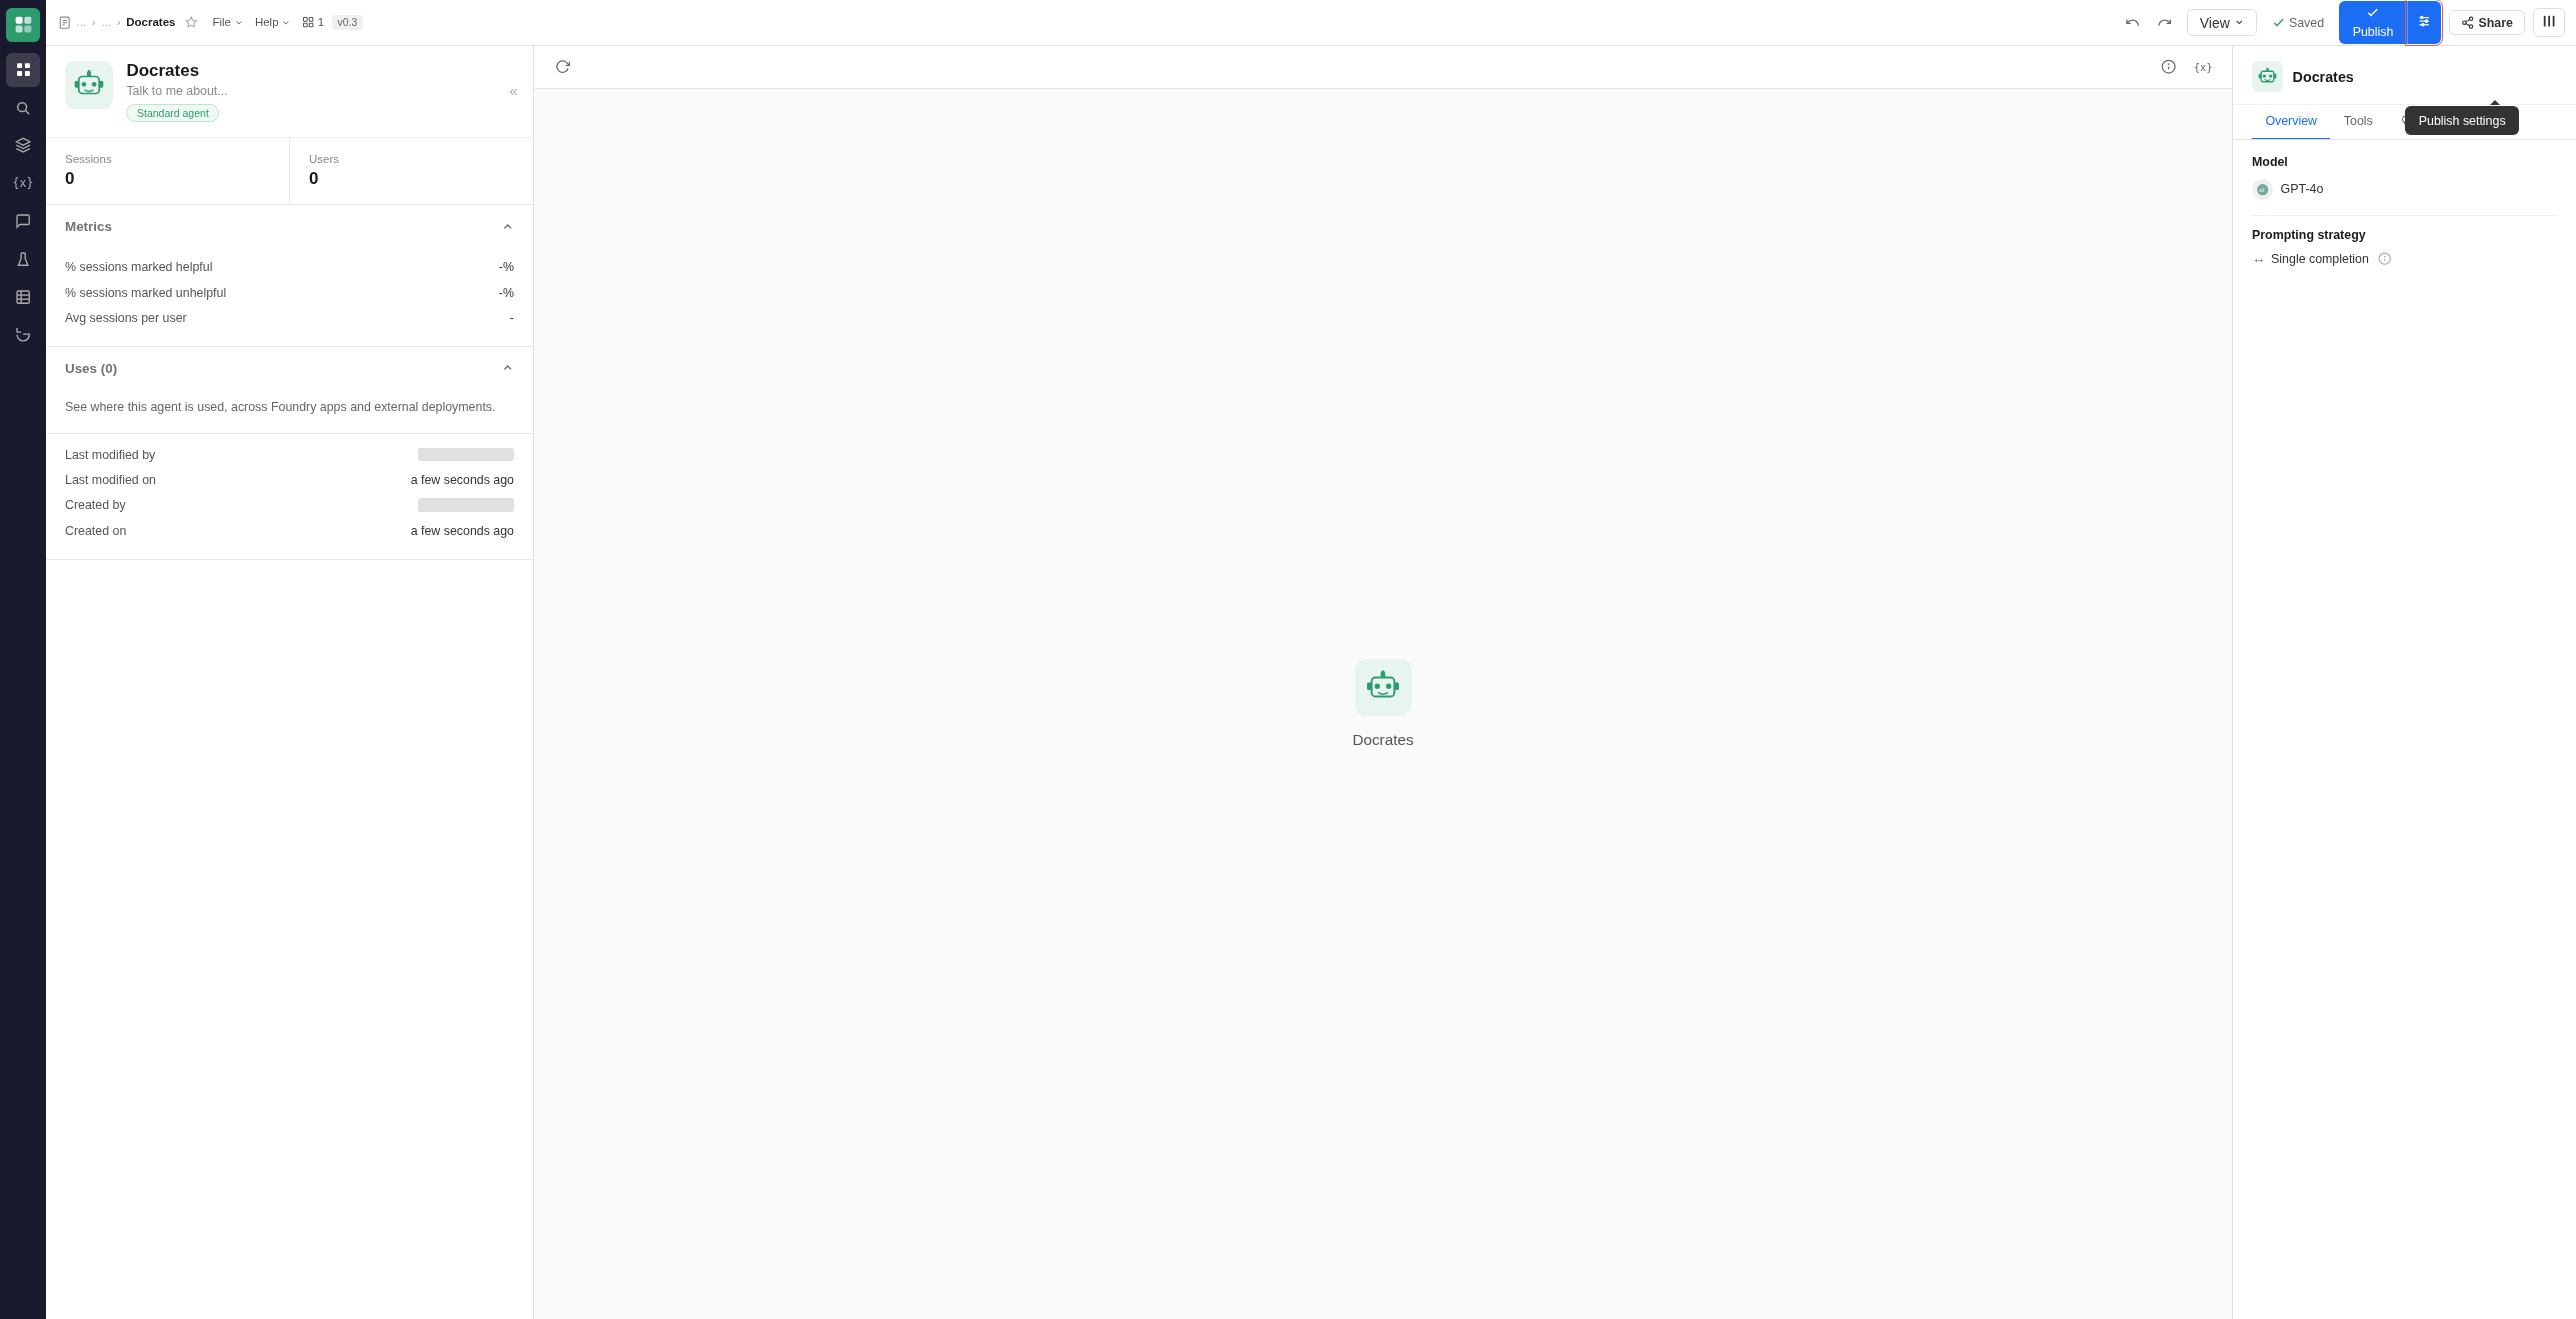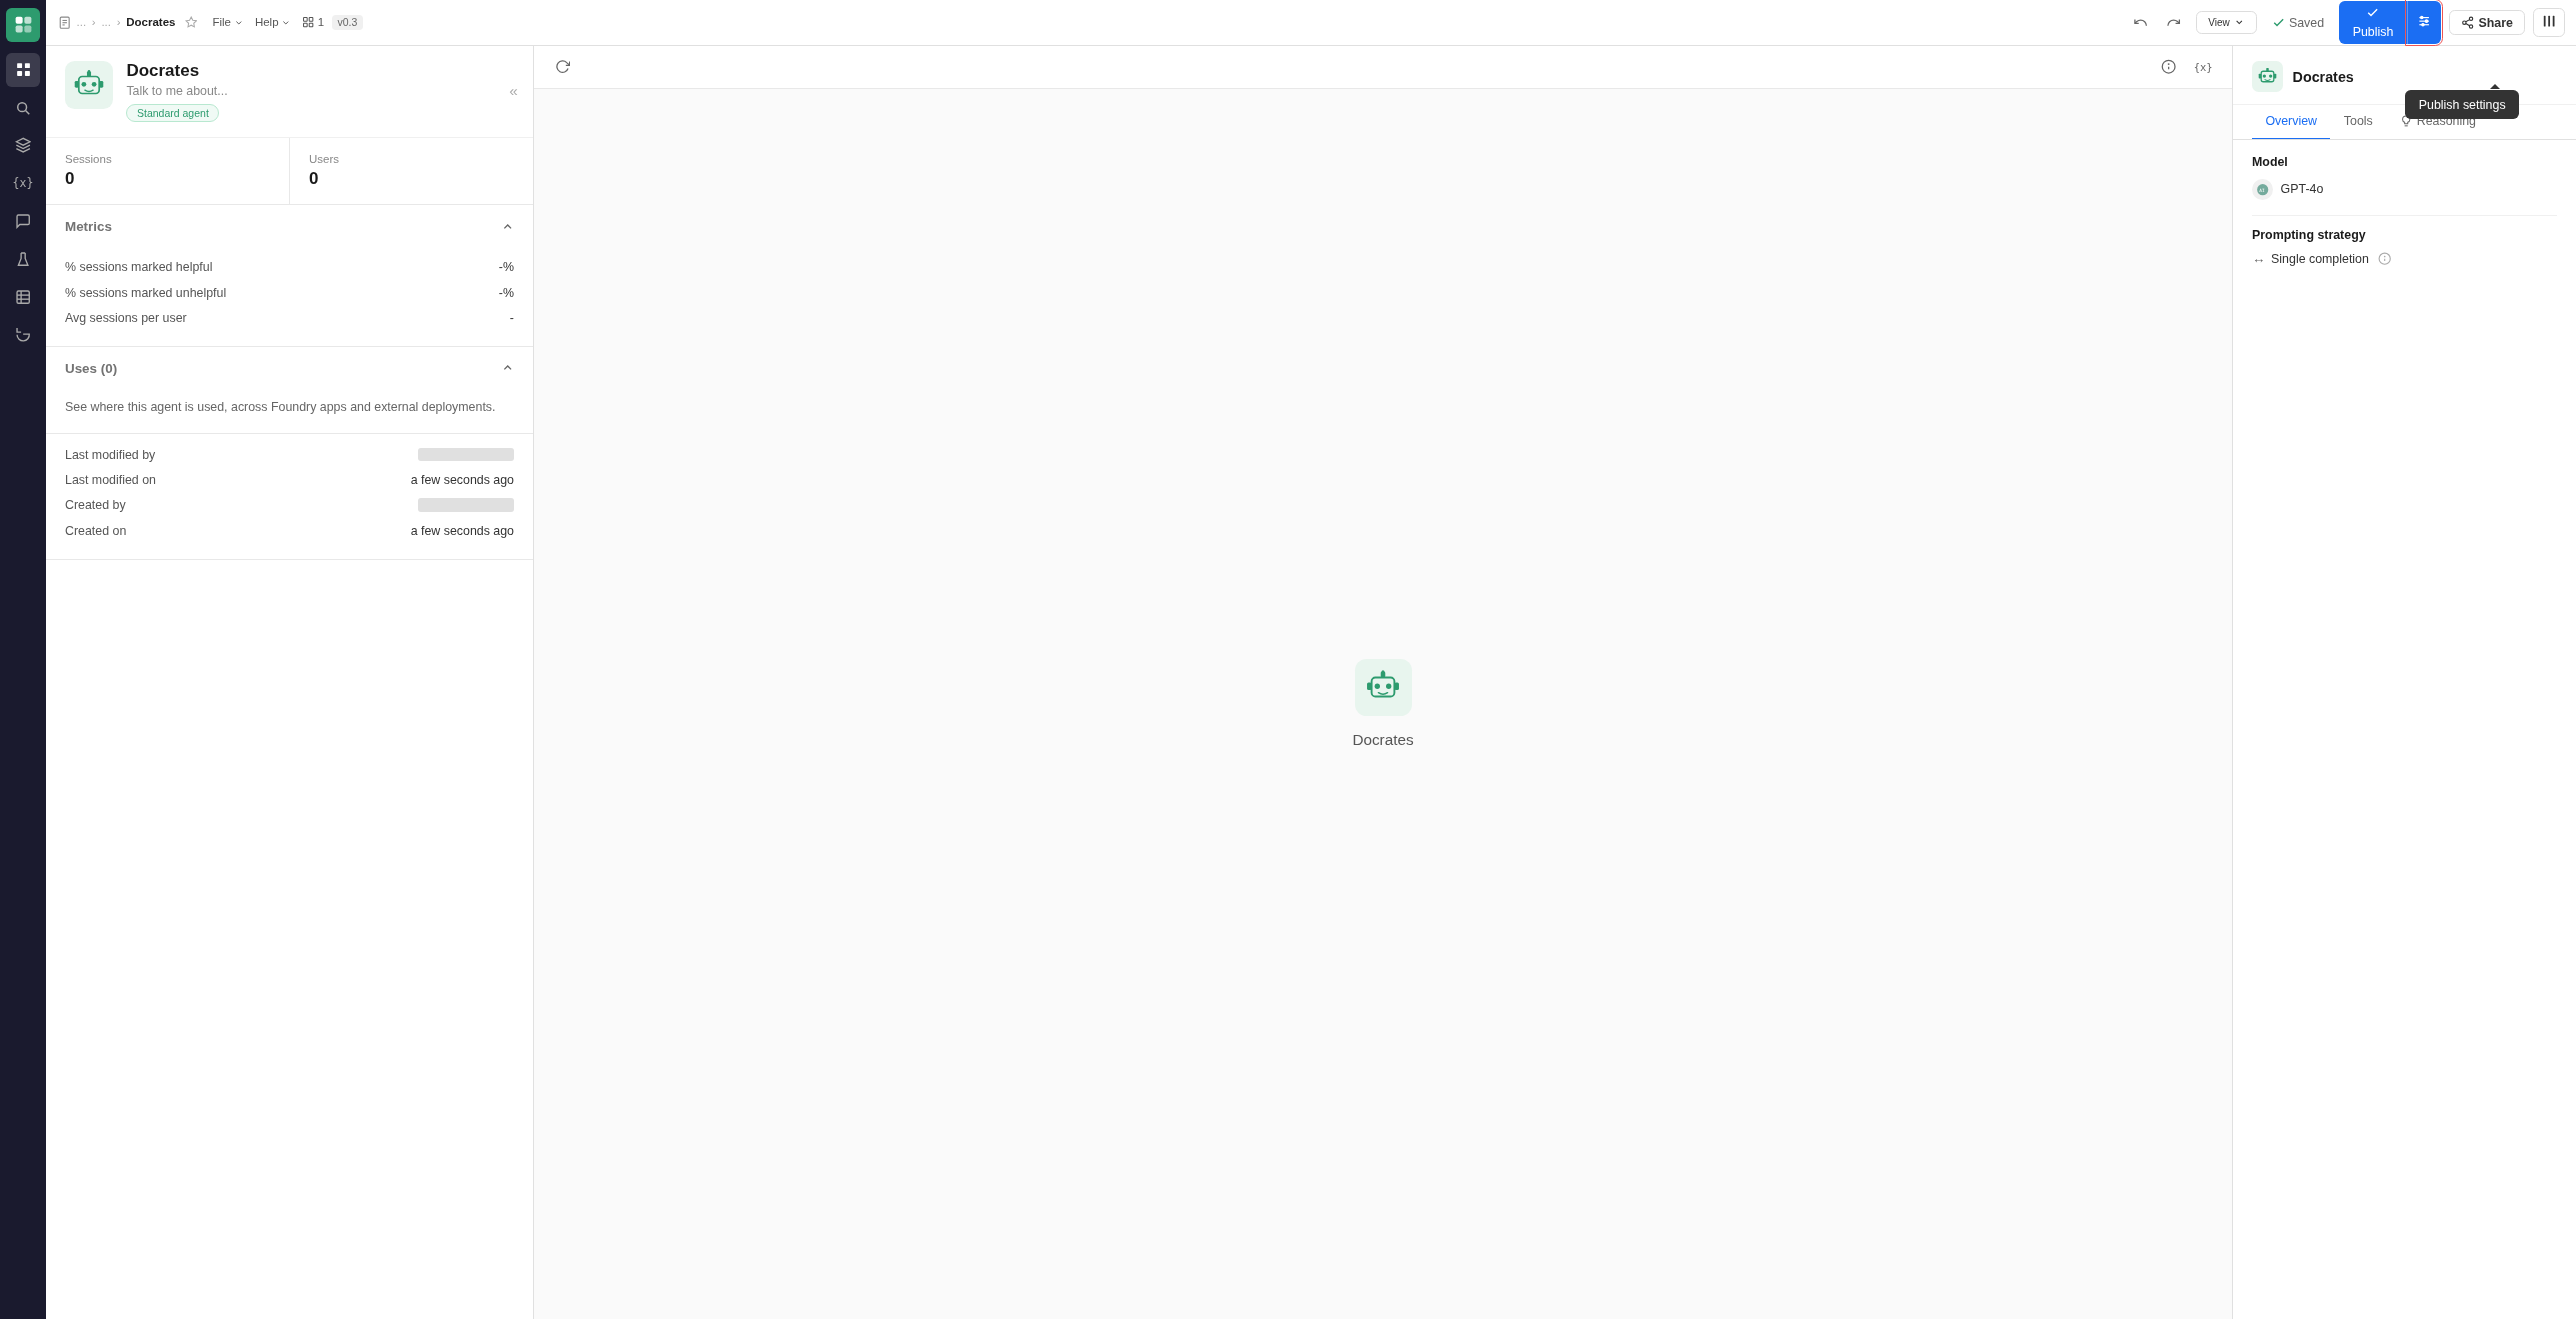--- a/index.html
+++ b/index.html
@@ -84,21 +84,21 @@
       align-items: center;
       gap: 7.6px;
     }
     .btn-view {
       display: flex; align-items: center; gap: 3.8px;
       border: 1px solid #ddd;
       border-radius: 5.7px;
       padding: 4.8px 11.5px;
       background: #fff;
       cursor: pointer;
-      font-size: 10px;
+      font-size: 14px;
       color: #333;
     }
     .btn-saved {
       display: flex; align-items: center; gap: 3.8px;
       color: #666;
       font-size: 12.4px;
       padding: 4.8px 7.6px;
     }
     .btn-publish-settings {
       background: #1b6ef3;
@@ -373,21 +373,21 @@
       color: #333;
     }
     .strategy-icon {
       font-size: 13.4px;
       color: #666;
     }
 
     
     .publish-settings-tooltip {
       position: absolute;
-      top: 44px;
+      top: 60px;
       right: 57px;
       background: #333;
       color: #fff;
       padding: 7.6px 13.4px;
       border-radius: 5.7px;
       font-size: 12.4px;
       white-space: nowrap;
       z-index: 100;
     }
     .publish-settings-tooltip::after {

